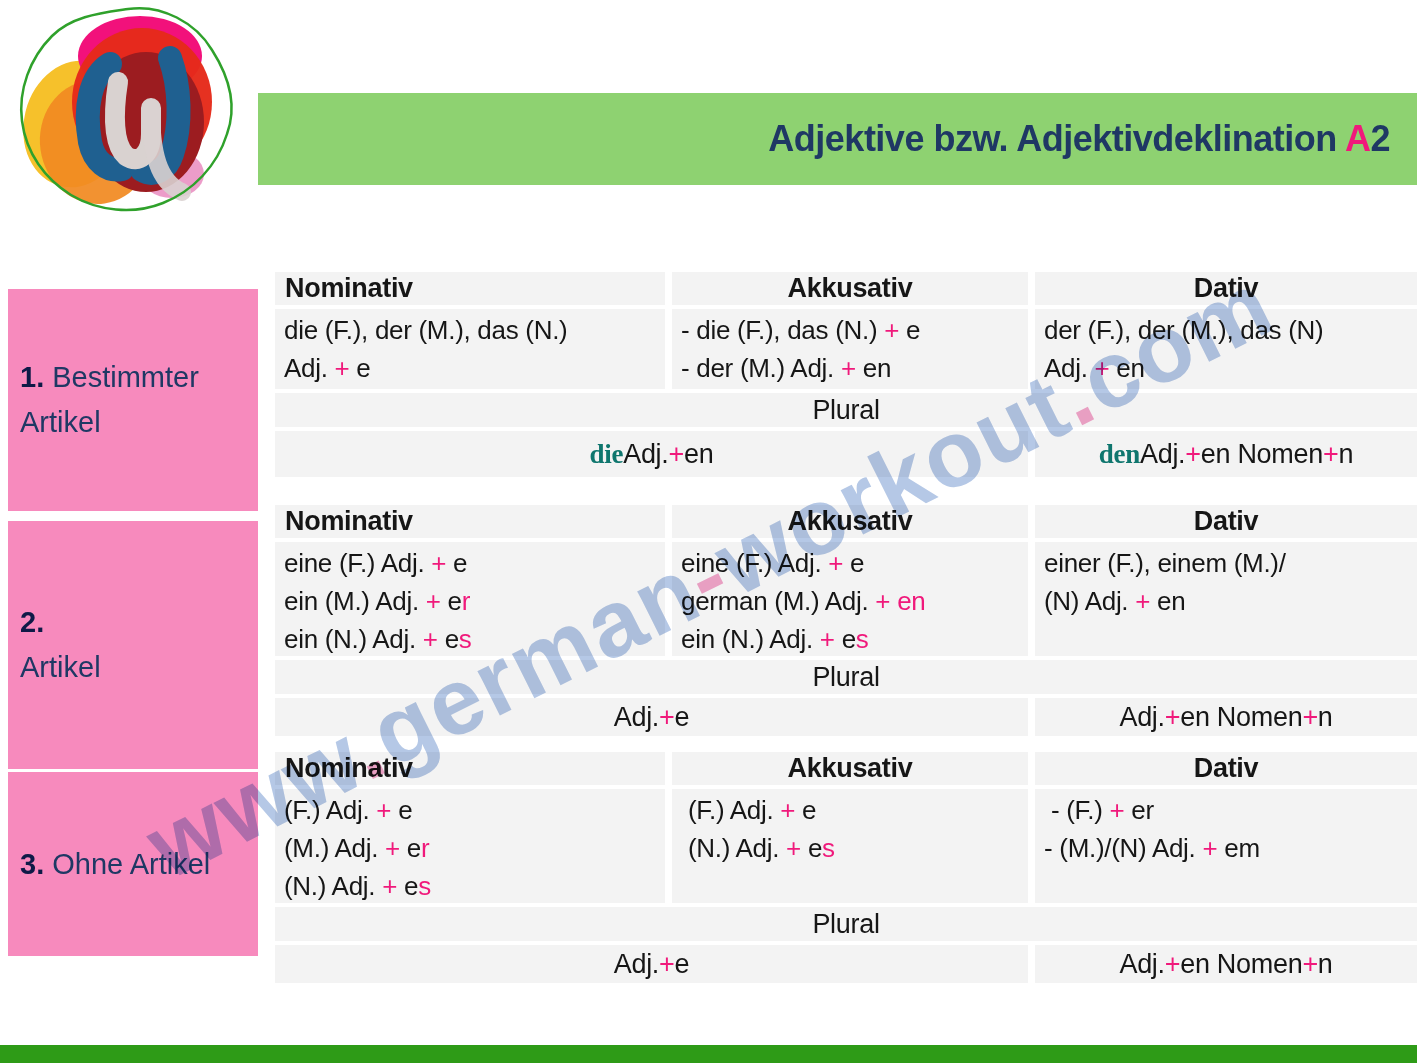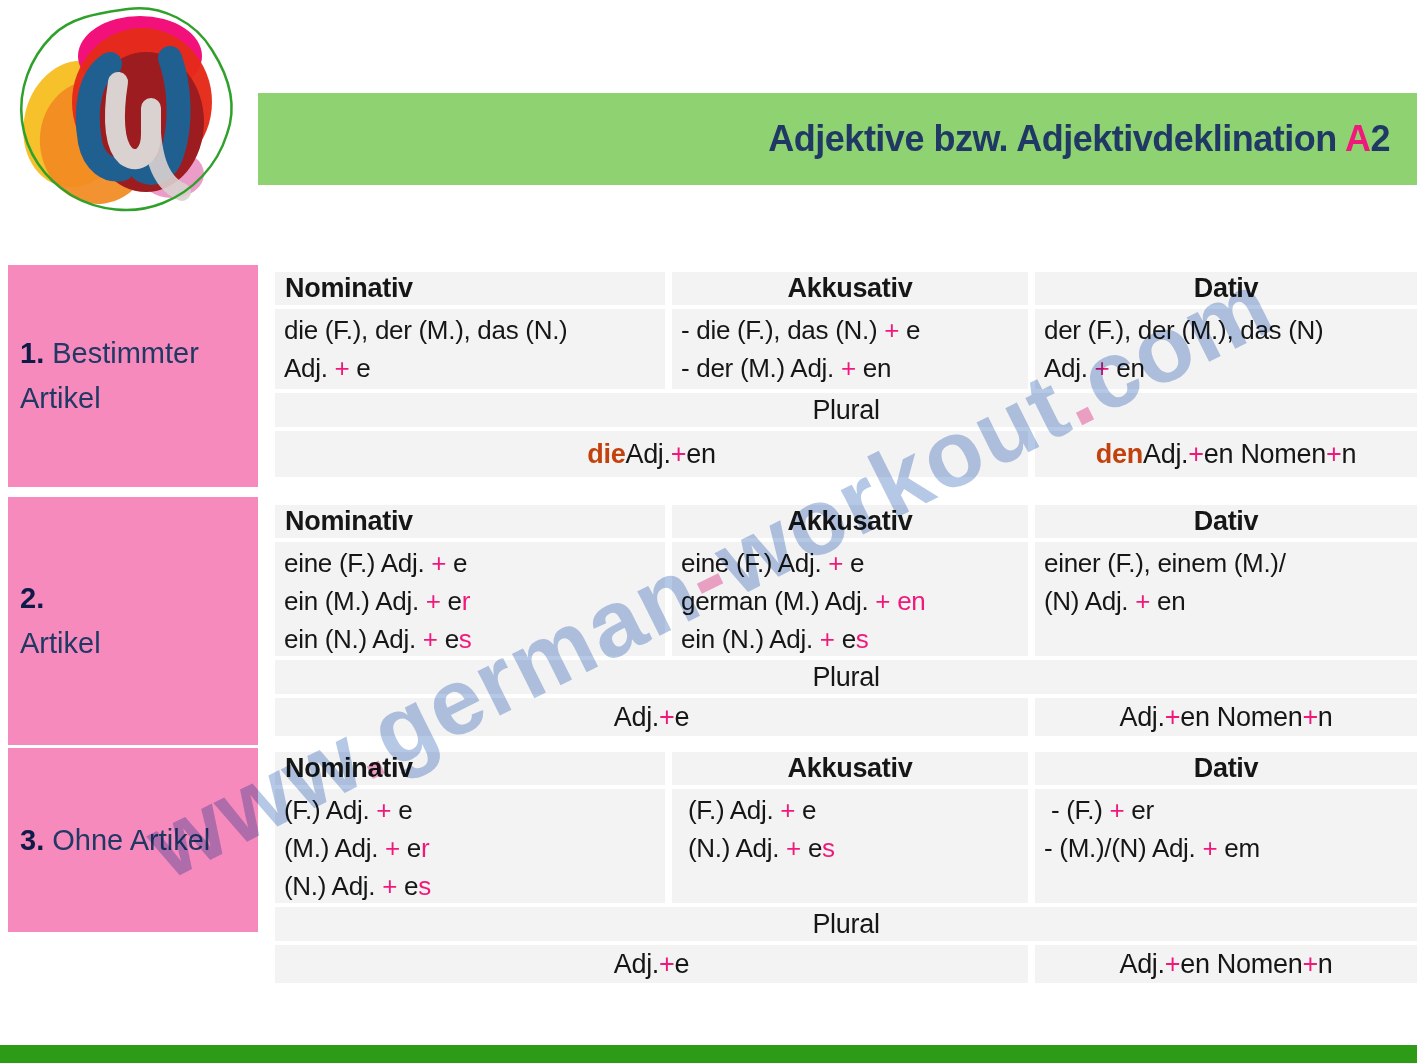--- a/index.html
+++ b/index.html
@@ -28,20 +28,21 @@
     mix-blend-mode:multiply; pointer-events:none; z-index:5;
   }
   .watermark .c-p{color:#F4A7CC;}
   
   .side{
     position:absolute; left:8px; width:250px; background:#F78ABD;
     display:flex; flex-direction:column; justify-content:center;
     padding-left:12px; box-sizing:border-box;
     color:#1F3864; font-size:29px; line-height:45px; font-weight:500;
     white-space:pre;
+    margin-top:24px;
   }
   .side .bd{font-weight:700; color:#0E1A47;}
   .side1{top:265px; height:222px;}
   .side2{top:497px; height:248px;}
   .side3{top:748px; height:184px;}
   
   .tbl{
     position:absolute; left:275px; width:1142px;
     display:grid; grid-template-columns:390px 356px 382px;
     column-gap:7px; row-gap:4px;
@@ -54,21 +55,21 @@
     letter-spacing:-0.3px; box-sizing:border-box;
   }
   .cell div{white-space:pre;}
   .hdr{font-weight:700; font-size:27px; line-height:33px; padding:0 10px;}
   .hdr.c2,.hdr.c3{text-align:center;}
   .body{padding:2px 4px 2px 9px; line-height:38px;}
   .plural{grid-column:1 / -1; text-align:center; line-height:34px; font-size:27px;}
   .mspan{display:flex; align-items:center; justify-content:center; font-size:27px;}
   .mleft{grid-column:1 / 3;}
   .mright{grid-column:3 / 4;}
-  .cell .bd{font-weight:700; color:#c2410c;}
+  .cell .bd{font-weight:700; color:#0f766e;font-family:Liberation Serif, serif;}
   .c-a{color:#F0197B;}
   
   .footer-bar{
     position:absolute; left:0; top:1045px; width:1417px; height:18px;
     background:#2E9B17;
   }
 </style>
 </head>
 <body>
 

